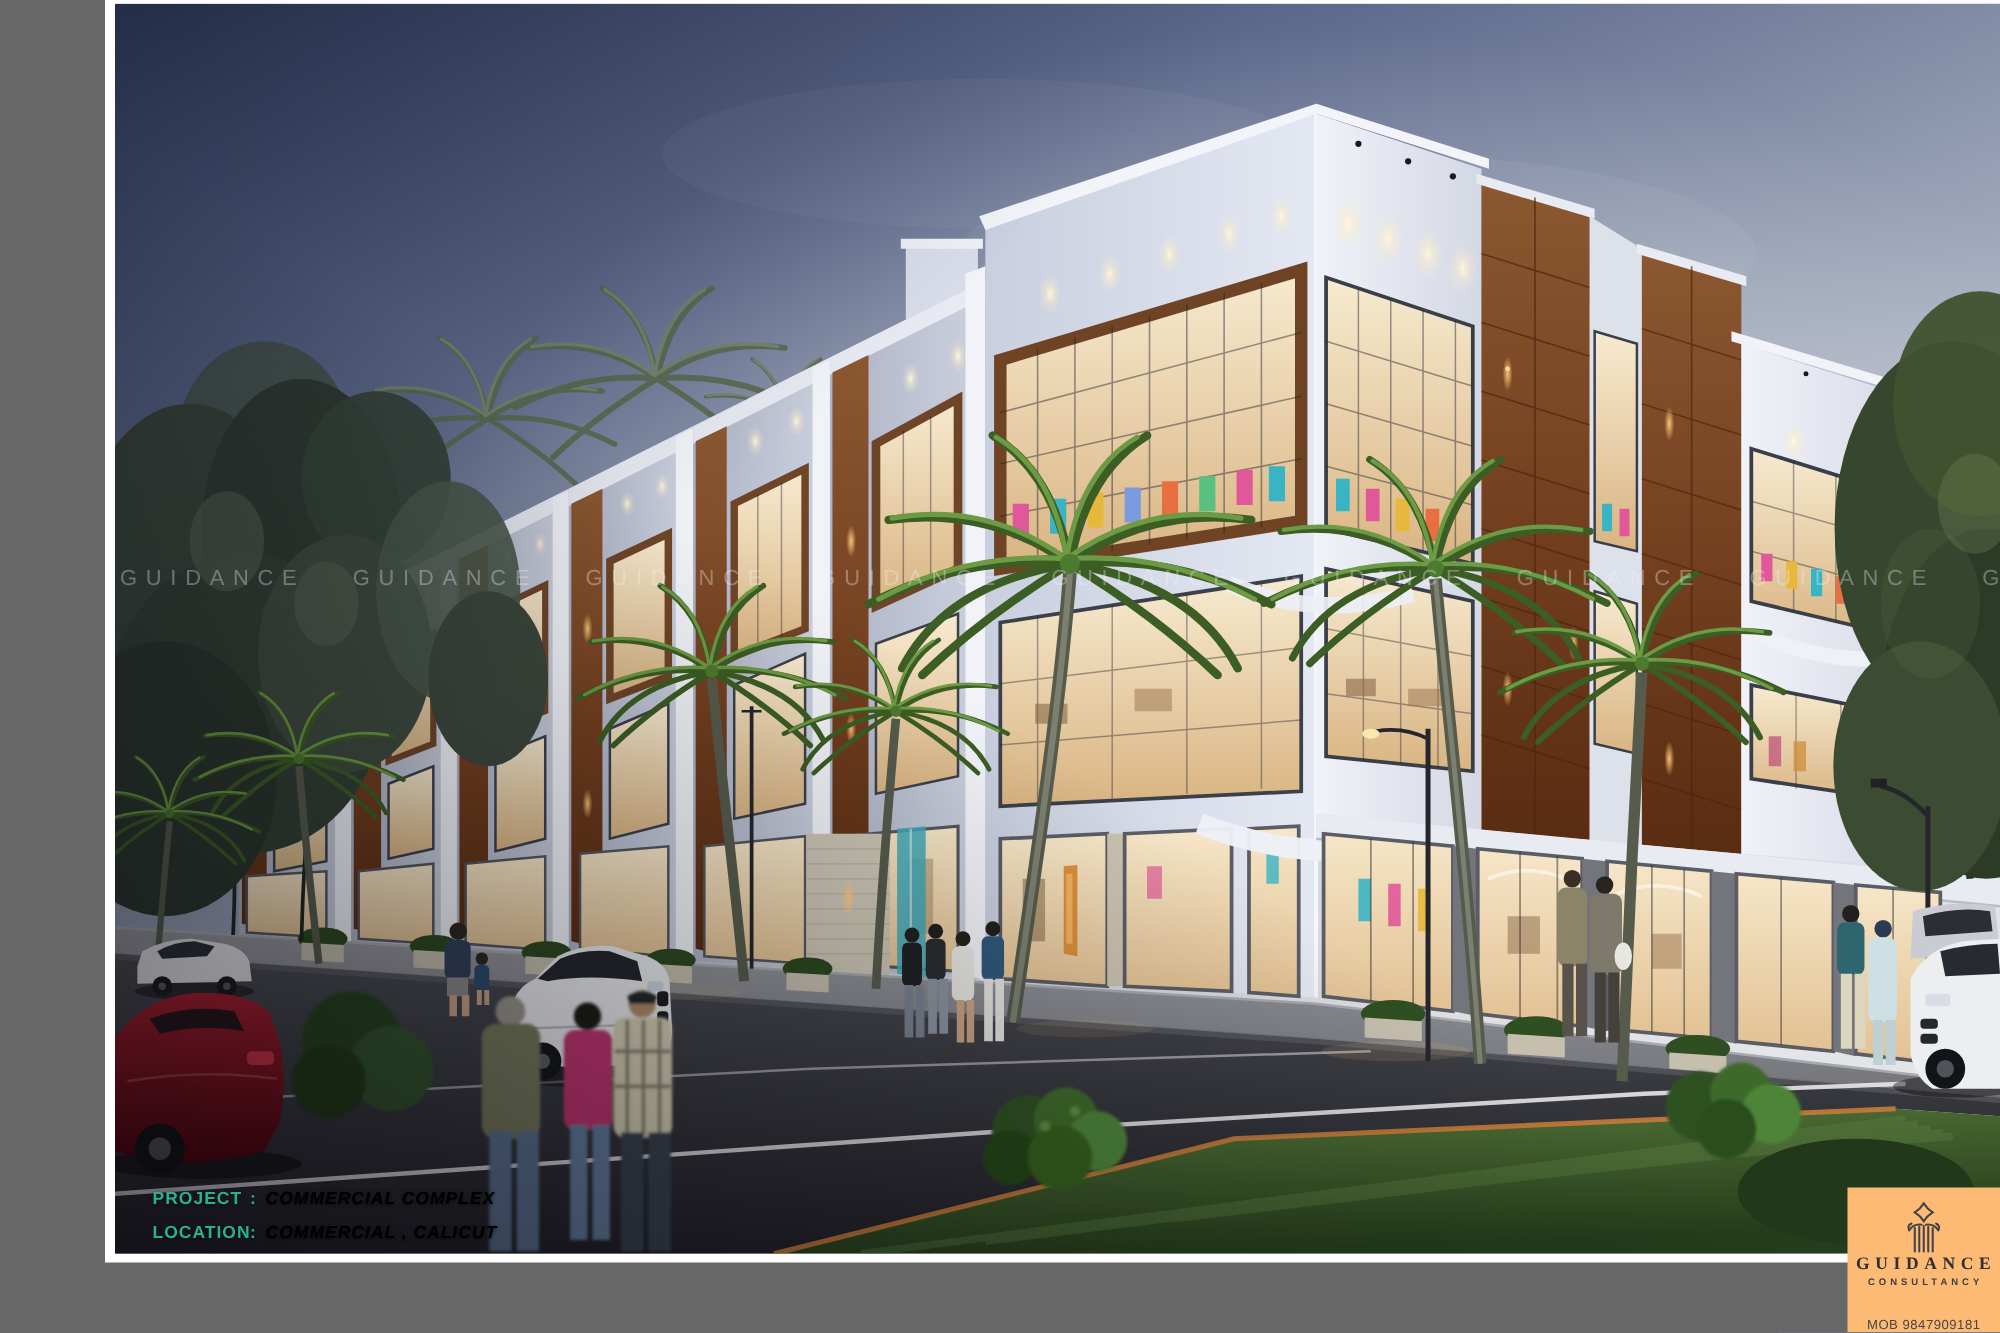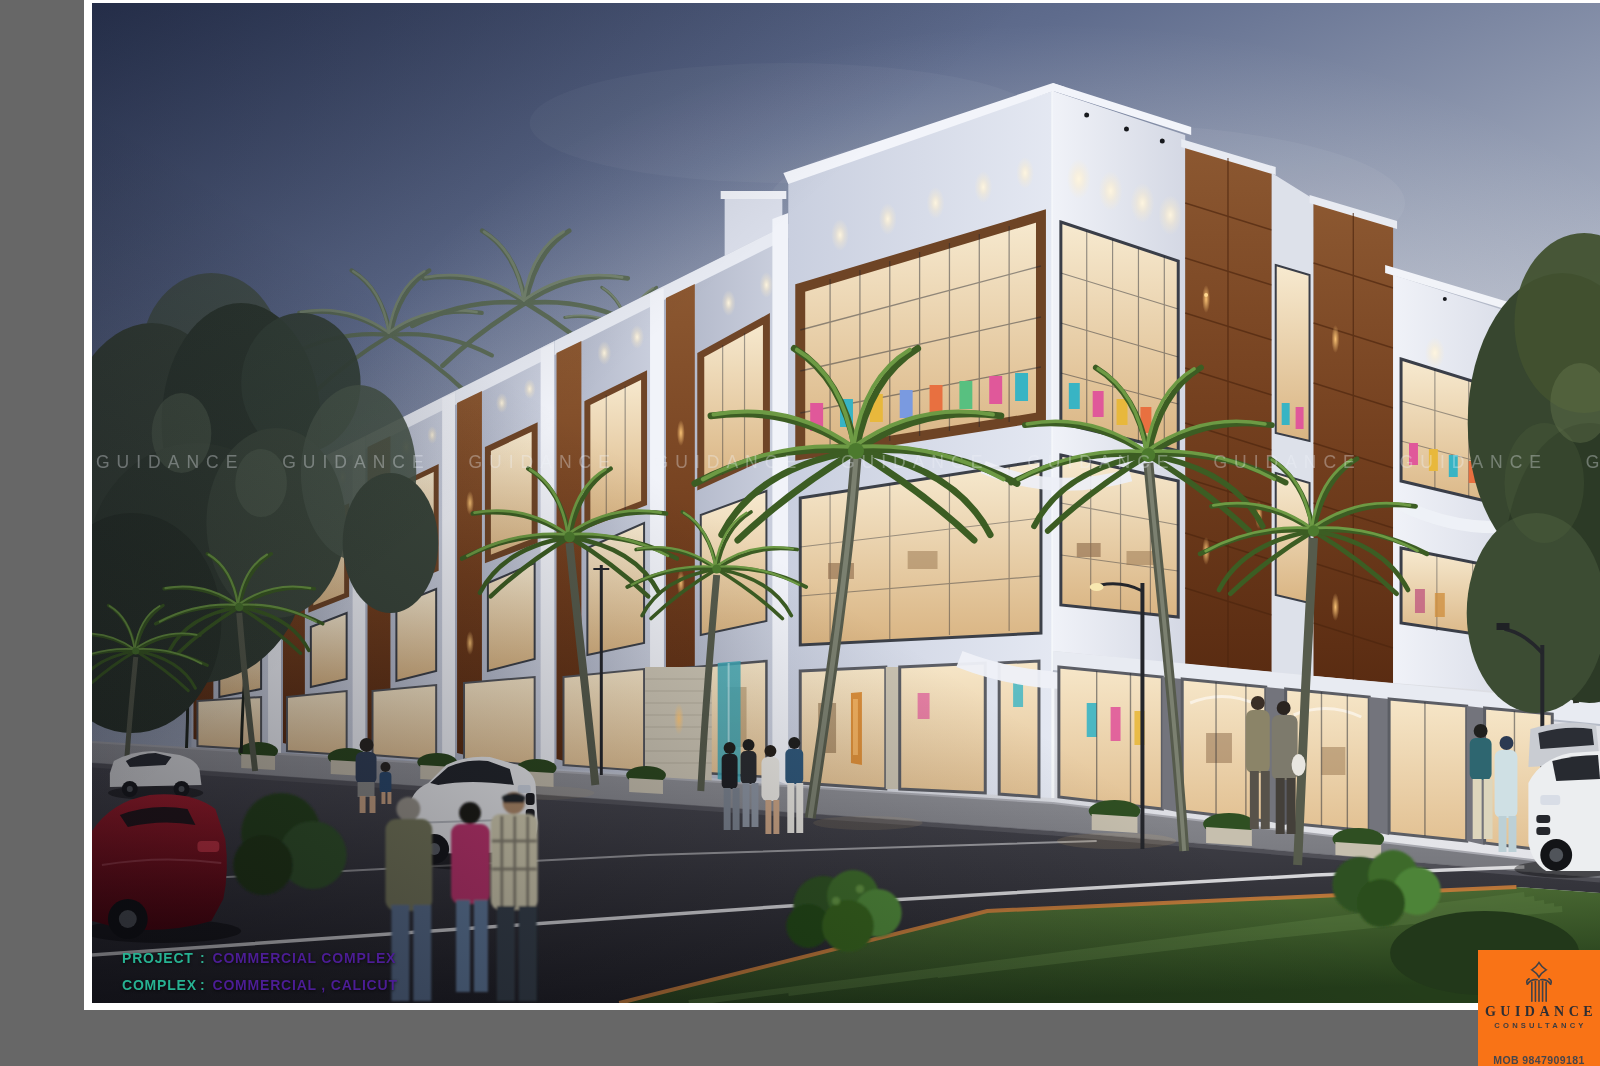--- a/index.html
+++ b/index.html
@@ -9,28 +9,28 @@
         padding:3px 0 7px 8px;box-sizing:border-box;}
   .photo{position:relative;width:100%;height:100%;overflow:hidden;background:#8d95a8;}
   .photo svg{position:absolute;left:0;top:0;width:100%;height:100%;}
   .watermark{position:absolute;left:0;top:449px;width:100%;white-space:nowrap;overflow:hidden;
         font-size:17.5px;font-weight:400;color:rgba(240,243,248,0.34);
         letter-spacing:7px;word-spacing:26px;padding-left:4px;pointer-events:none;}
   .caption{position:absolute;left:13px;top:942px;line-height:27px;font-size:14px;font-weight:700;
         letter-spacing:0.8px;text-shadow:0 1px 3px rgba(0,0,0,0.65);}
   .caption .lbl{display:inline-block;width:78px;color:#27b292;margin-left:17px;}
   .caption .sep{color:#2fae90;margin-right:7px;}
-  .caption .val{color:#4c1d95;}
-  .logo-box{position:absolute;right:0;bottom:0;width:122px;height:116px;background:#f97316;
+  .caption .val{color:#000000;font-style:italic;}
+  .logo-box{position:absolute;right:0;bottom:0;width:122px;height:116px;background:#fdba74;
         display:flex;flex-direction:column;align-items:center;justify-content:flex-start;
         padding-top:10px;box-sizing:border-box;z-index:6;}
   .logo-name{font-family:"Liberation Serif",serif;font-weight:700;font-size:14px;
         letter-spacing:4.5px;color:#2e2e33;margin-top:1px;padding-left:4px;}
   .logo-sub{font-size:7.6px;font-weight:700;letter-spacing:3.2px;color:#3c3c41;margin-top:1px;padding-left:3px;}
-  .logo-phone{font-size:10.5px;color:#46464c;margin-top:24px;letter-spacing:0.4px;font-weight:bold;}
+  .logo-phone{font-size:10.5px;color:#46464c;margin-top:24px;letter-spacing:0.4px;}
 </style>
 </head>
 <body>
 
 <div class="page">
   <div class="photo-frame">
     <div class="photo">
 
       <svg viewBox="0 0 1516 1000" preserveAspectRatio="none">
         <defs>
@@ -707,21 +707,21 @@
         <rect x="0" y="0" width="1516" height="1000" fill="url(#dTL)"></rect>
       </svg>
 
       <div class="watermark">GUIDANCE GUIDANCE GUIDANCE GUIDANCE GUIDANCE GUIDANCE GUIDANCE GUIDANCE GUIDANCE</div>
 
       <div class="caption">
         <div>
           <span class="lbl">PROJECT</span><span class="sep">:</span><span class="val">COMMERCIAL COMPLEX</span>
         </div>
         <div>
-          <span class="lbl">COMPLEX</span><span class="sep">:</span><span class="val">COMMERCIAL , CALICUT</span>
+          <span class="lbl">LOCATION</span><span class="sep">:</span><span class="val">COMMERCIAL , CALICUT</span>
         </div>
       </div>
 
     </div>
   </div>
 
   <div class="logo-box">
     <svg width="46" height="48" viewBox="0 0 46 48">
       <g stroke="#414147" stroke-width="1.8" fill="none" stroke-linecap="round">
         <path d="M23,3 Q26,8 31,11 Q26,14 23,19 Q20,14 15,11 Q20,8 23,3 Z"></path>

